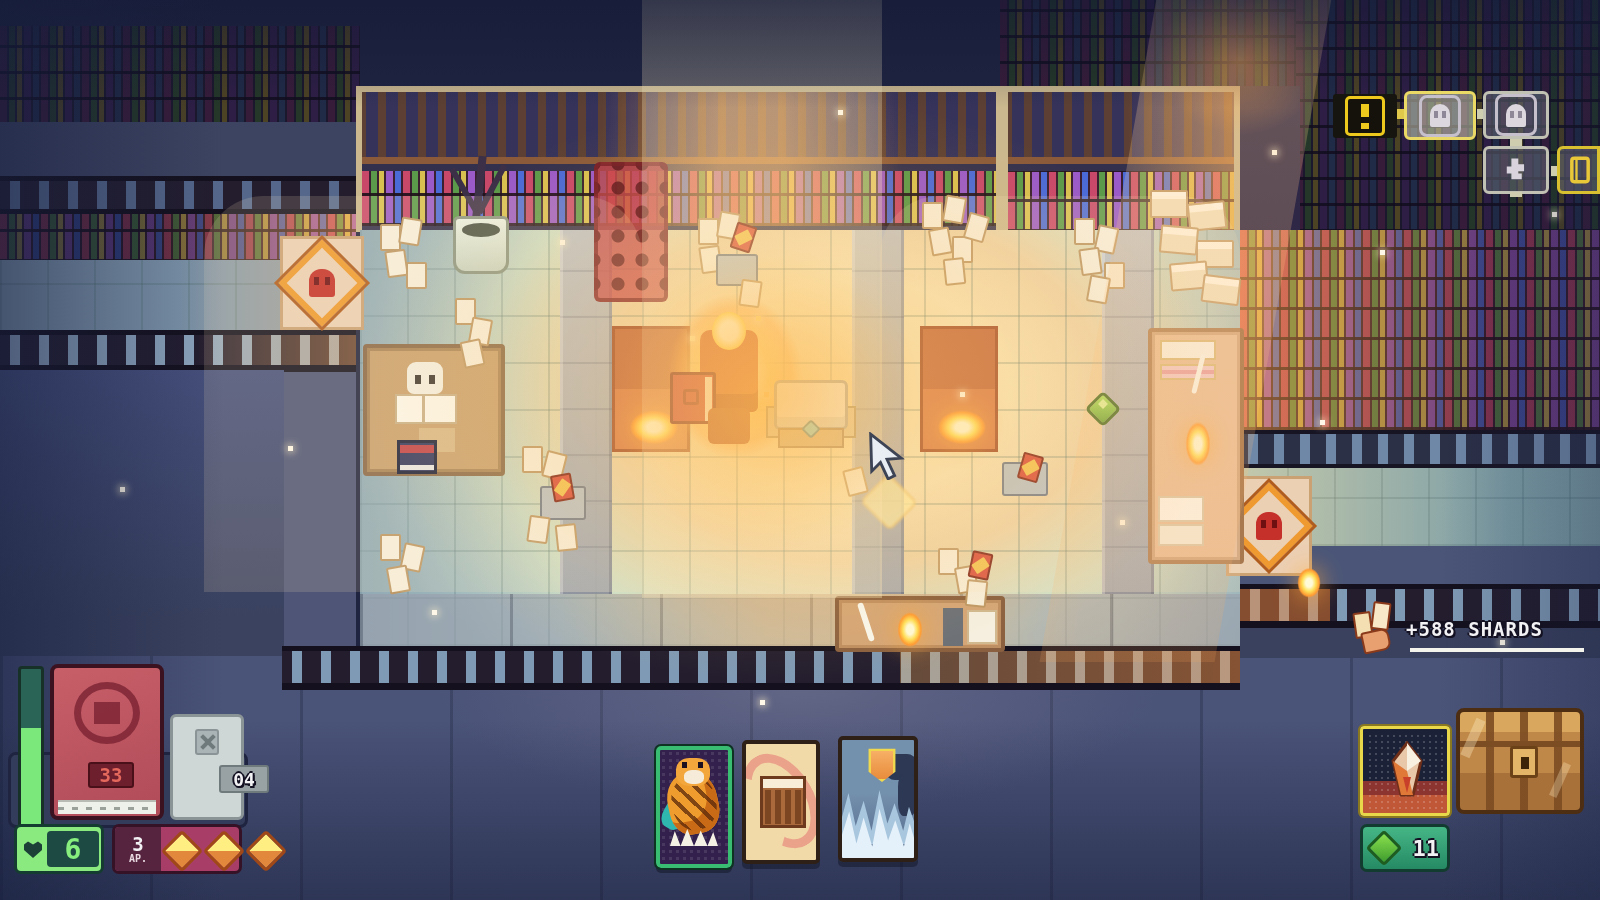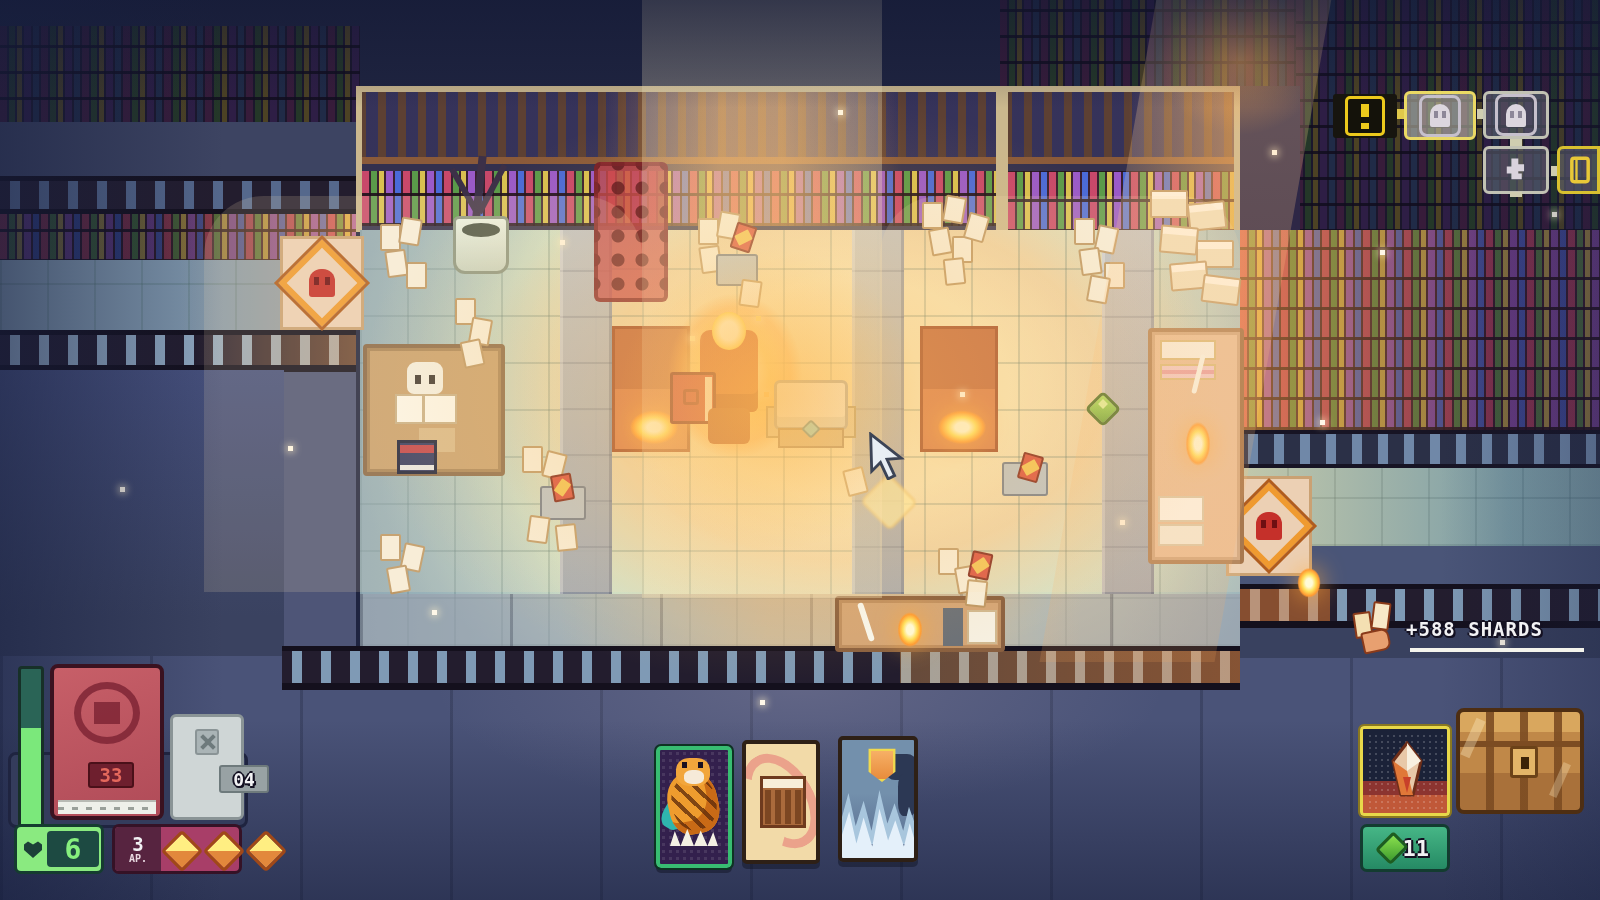--- a/index.html
+++ b/index.html
@@ -417,21 +417,21 @@
   </div>
   <div class="a" style="left:1456px;top:708px;width:128px;height:106px;background:linear-gradient(to bottom,#d9a75e 0 20%,#c08848 20% 62%,#a9713a 62%);border:4px solid #4e2e12;border-radius:8px;overflow:hidden;">
     <div class="a" style="inset:0;background-image:repeating-linear-gradient(90deg, transparent 0 26px, rgba(124,76,34,.9) 26px 34px);"></div>
     <div class="a" style="left:0;top:30%;width:100%;height:6px;background:#7c4c22;"></div>
     <div class="a" style="left:50px;top:34px;width:28px;height:32px;background:#e3b568;border:3px solid #6b4218;border-radius:3px;">
       <div class="a" style="left:8px;top:8px;width:8px;height:12px;background:#3c2408;"></div>
     </div>
     <div class="a" style="left:8px;top:6px;width:10px;height:40px;background:rgba(255,240,200,.35);transform:rotate(24deg);"></div>
     <div class="a" style="left:96px;top:50px;width:8px;height:36px;background:rgba(255,240,200,.3);transform:rotate(24deg);"></div>
   </div>
-  <div class="a pill" style="left:1360px;top:824px;width:90px;height:48px;background:linear-gradient(180deg,#46b686,#258a64);border:3px solid #133c30;justify-content:space-between;padding:0 18px;">
+  <div class="a pill" style="left:1360px;top:824px;width:90px;height:48px;background:linear-gradient(180deg,#46b686,#258a64);border:3px solid #133c30;justify-content:space-between;padding:0 8px;">
     <div class="gemic" style="width:20px;height:20px;transform:rotate(45deg);background:linear-gradient(135deg,#8ae04e,#3f9c2e);border:3px solid #1e5c20;border-radius:4px;"></div>
     <span class="pxt o1" style="font-size:22px;">11</span>
   </div>
 
   <svg class="a" style="left:868px;top:432px;" width="38" height="48" viewBox="0 0 17 22">
     <path d="M1 1 L15 12 L8.5 12.5 L12 20 L9 21.5 L5.5 14 L1.5 18 Z" fill="#e8eef4" stroke="#3c4456" stroke-width="1.3"></path>
   </svg>
 
 </div>
 

